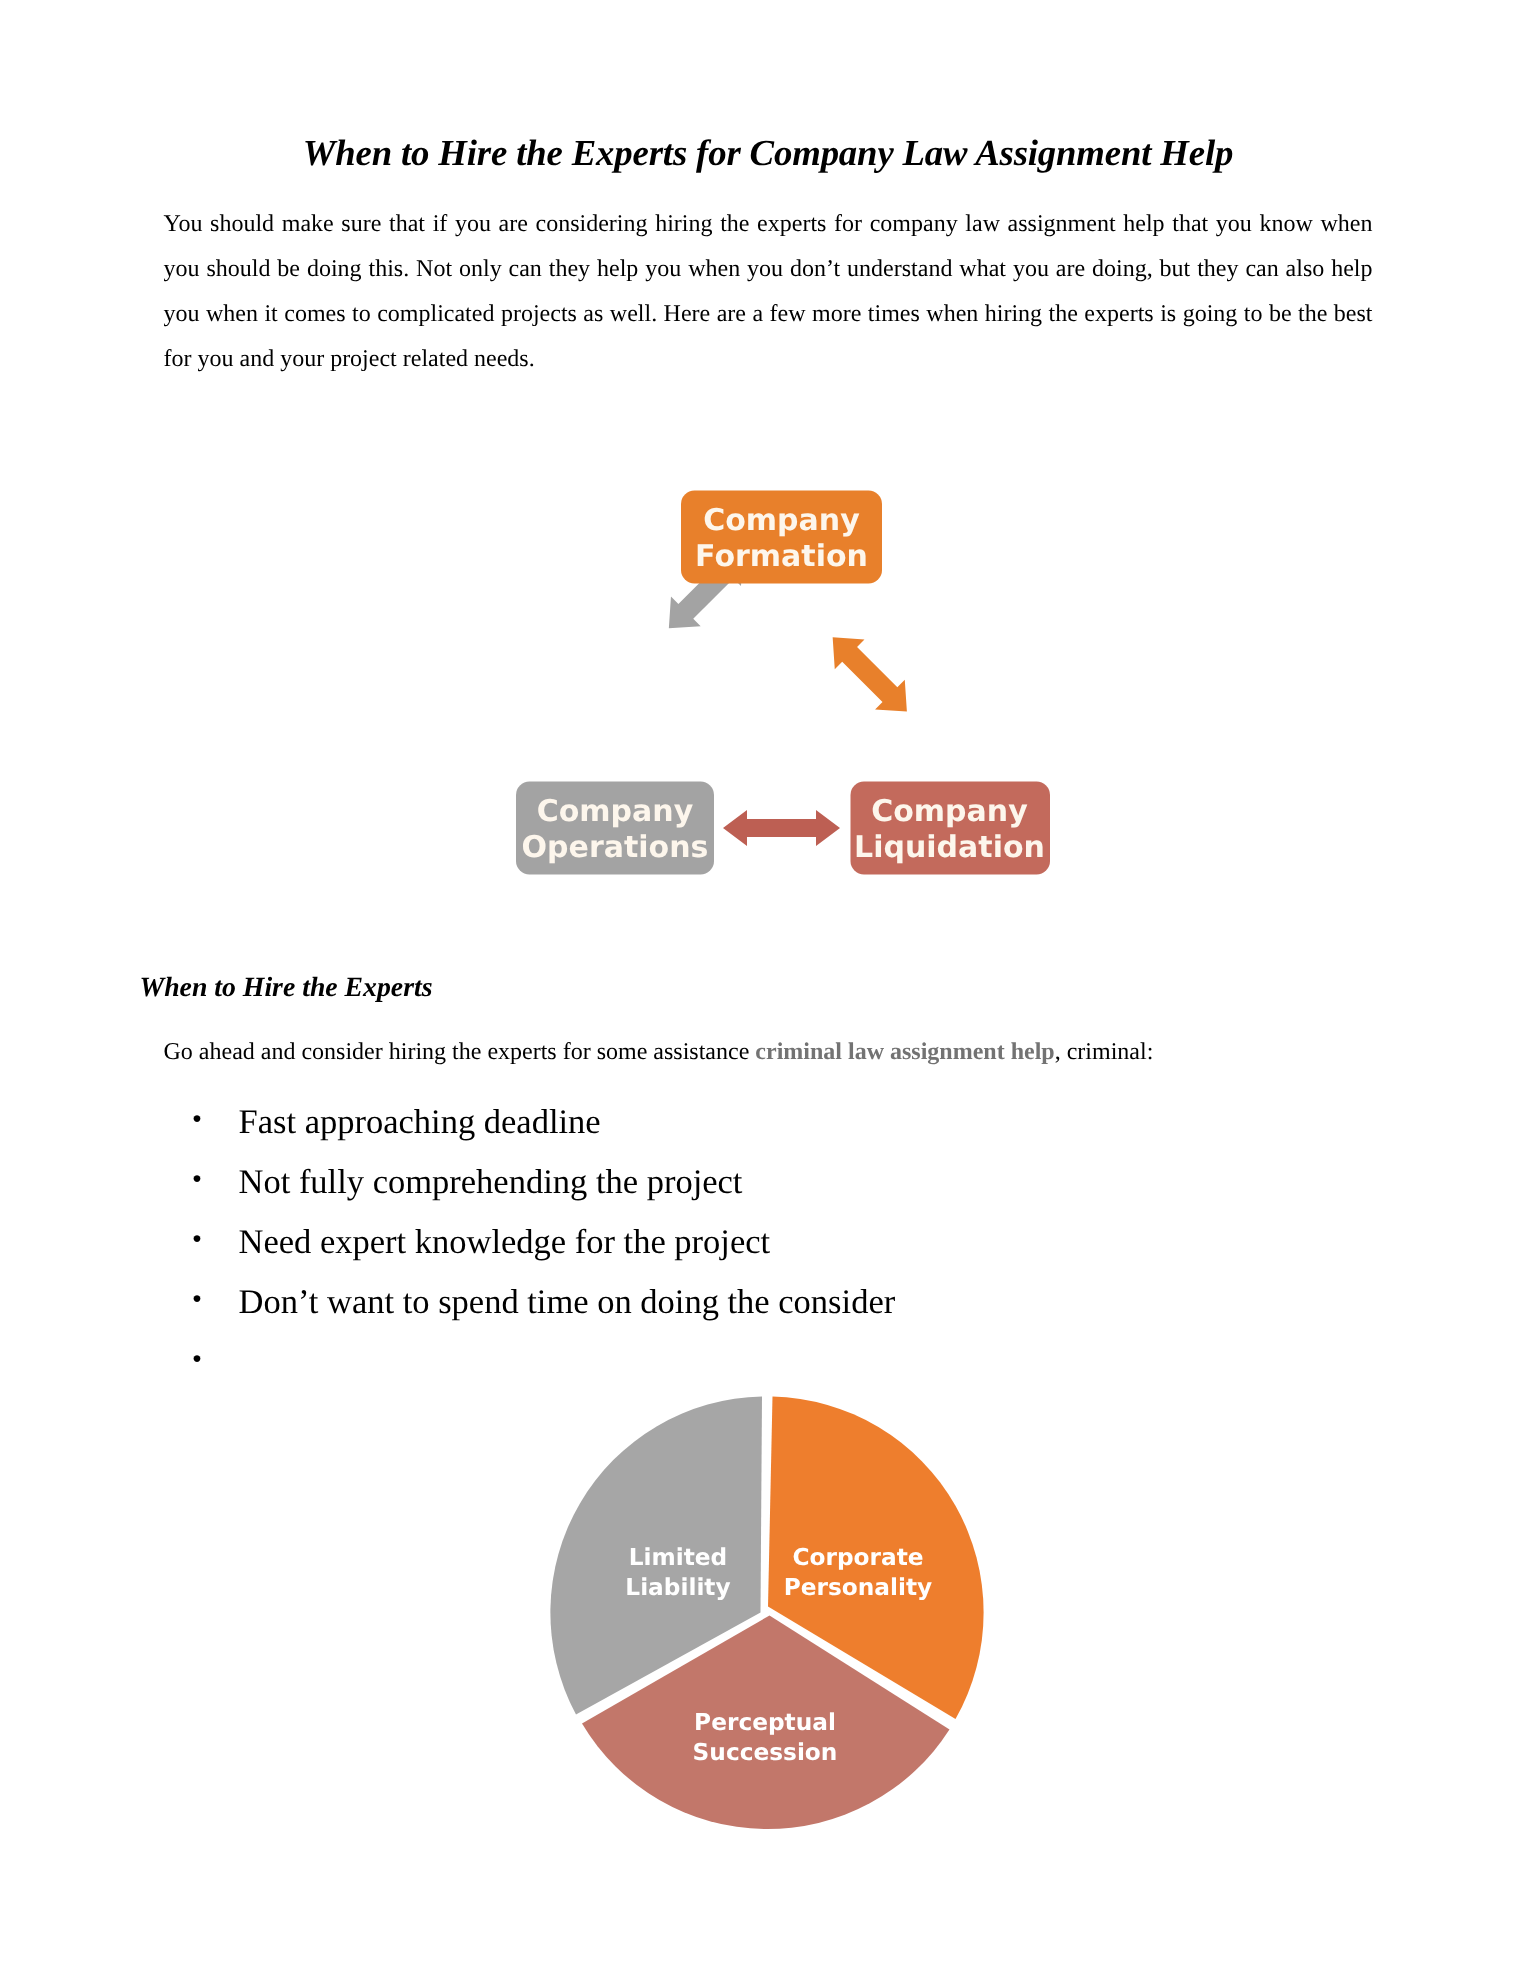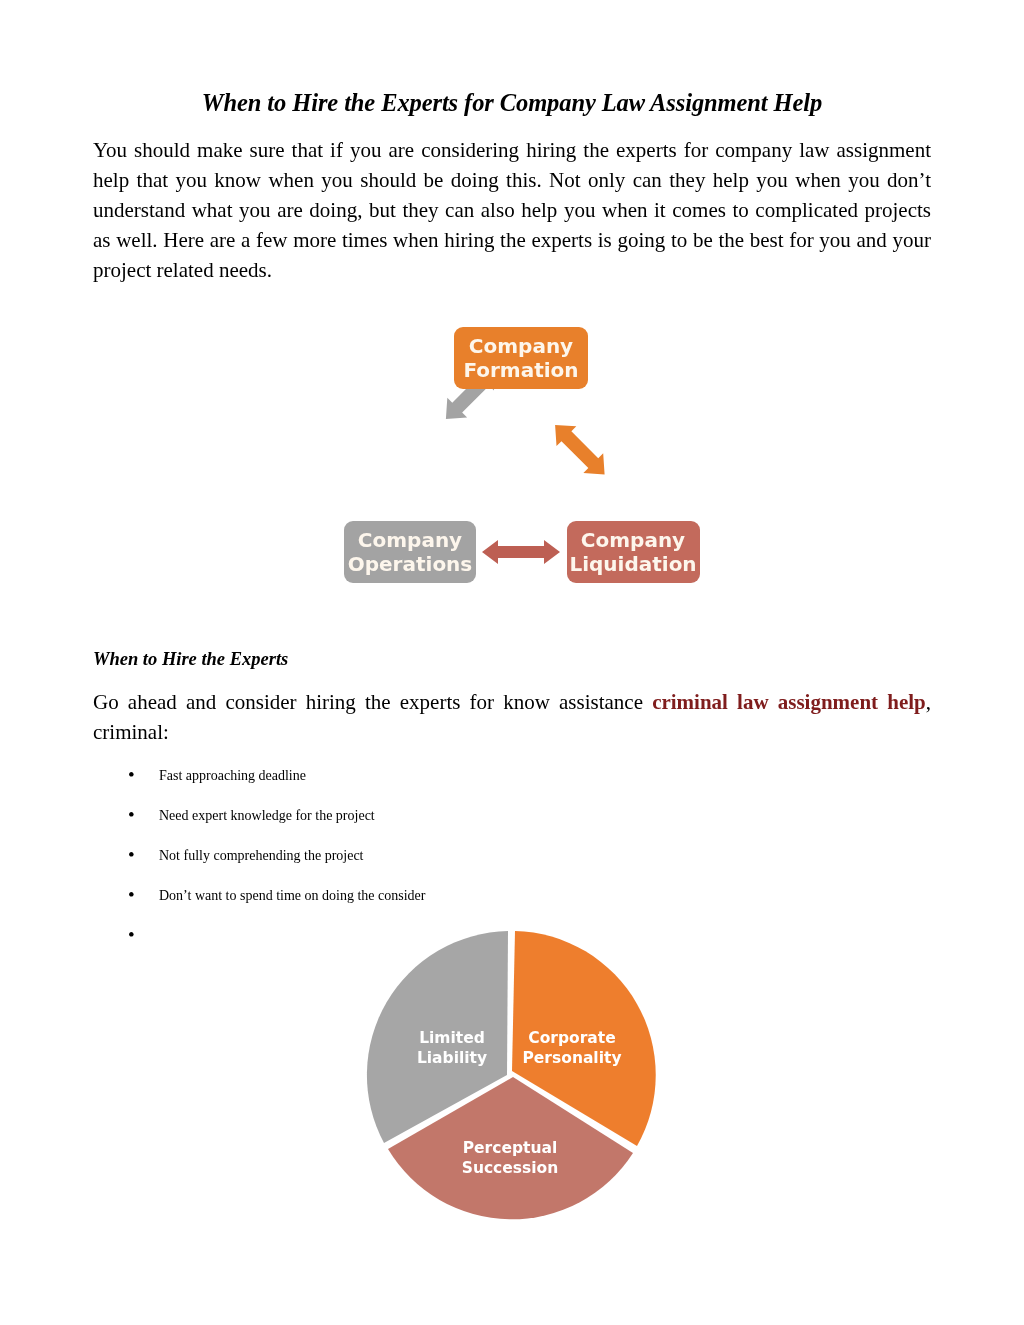--- a/index.html
+++ b/index.html
@@ -37,49 +37,49 @@
     font-weight: bold;
     font-style: italic;
     text-align: center;
     line-height: 1.2;
     margin: 0 0 18px 0;
     letter-spacing: -0.1px;
   }
 
   
   .para {
-    font-size: 21px;
+    font-size: 16px;
     line-height: 30px;
     text-align: justify;
     text-justify: inter-word;
-    margin: 0;
+    margin: 16px;
   }
 
   .subhead {
     font-size: 18.5px;
     font-weight: bold;
     font-style: italic;
     margin: 0;
     line-height: 28px;
   }
 
   .link-strong {
-    color: #7f1d1d;
+    color: #737373;
     font-weight: bold;
   }
 
   
   .bullets {
     margin: 14px 0 0 0;
     padding: 0;
     list-style: none;
   }
   .bullets li {
     position: relative;
-    font-size: 14px;
+    font-size: 23px;
     line-height: 30px;
     padding-left: 66px;
     margin-bottom: 10px;
     min-height: 30px;
   }
   .bullets li::before {
     content: "\2022";
     position: absolute;
     left: 35px;
     top: -1px;
@@ -166,27 +166,27 @@
         <text class="dgm-box-label" x="303" y="266" text-anchor="middle">Liquidation</text>
       </g>
     </svg>
   </div>
 
   <div class="content" style="top: 645px;">
 
     <p class="subhead">When to Hire the Experts</p>
 
     <p class="para" style="margin-top:14px;">
-      <span>Go ahead and consider hiring the experts for know assistance </span><span class="link-strong">criminal law assignment help</span><span>, criminal:</span>
+      <span>Go ahead and consider hiring the experts for some assistance </span><span class="link-strong">criminal law assignment help</span><span>, criminal:</span>
     </p>
 
     <ul class="bullets">
       <li>Fast approaching deadline</li>
+      <li>Not fully comprehending the project</li>
       <li>Need expert knowledge for the project</li>
-      <li>Not fully comprehending the project</li>
       <li>Don’t want to spend time on doing the consider</li>
       <li></li>
     </ul>
   </div>
 
   <div class="figure-pie">
     <svg width="305" height="302" viewBox="0 0 305 302" xmlns="http://www.w3.org/2000/svg">
 
       <g>
         <path d="M 152 146 L 155 6 A 144 144 0 0 1 277 221 Z" fill="#EE7E2D"></path>

